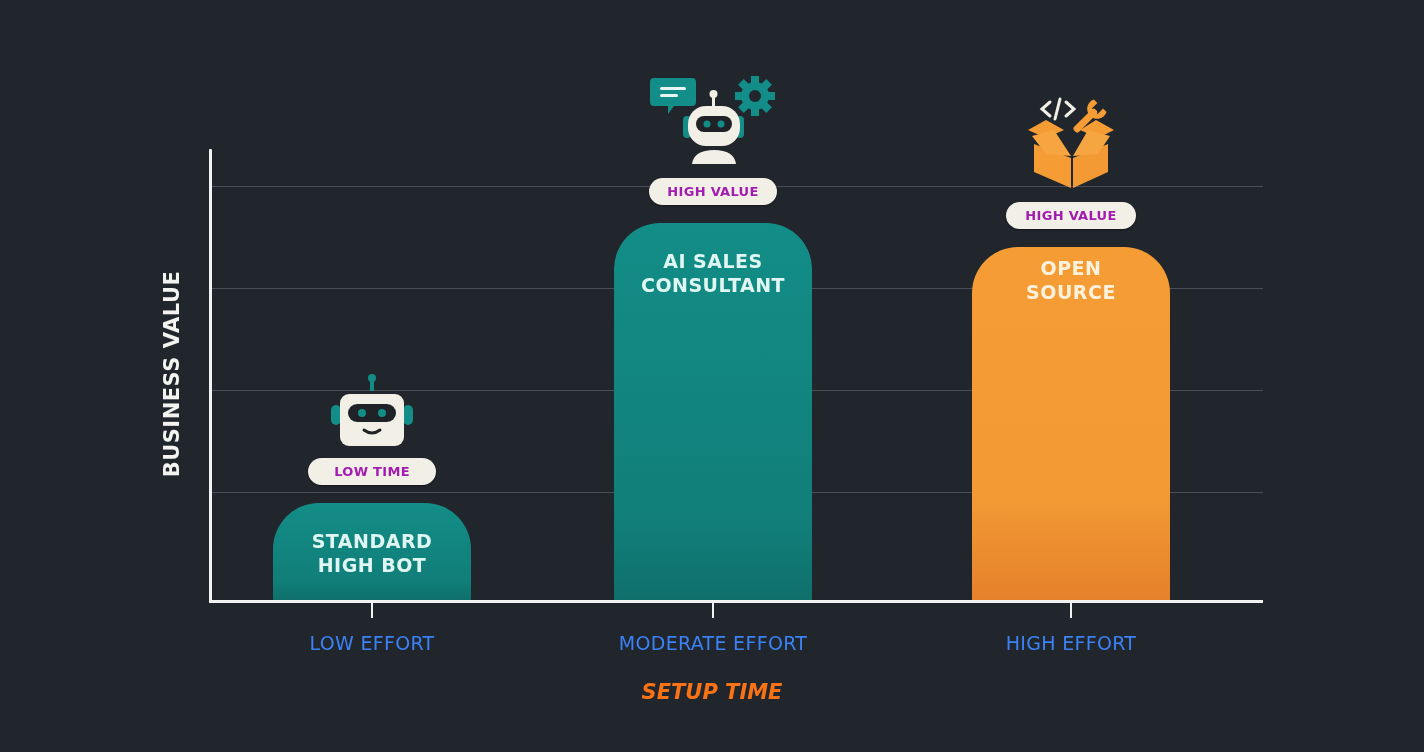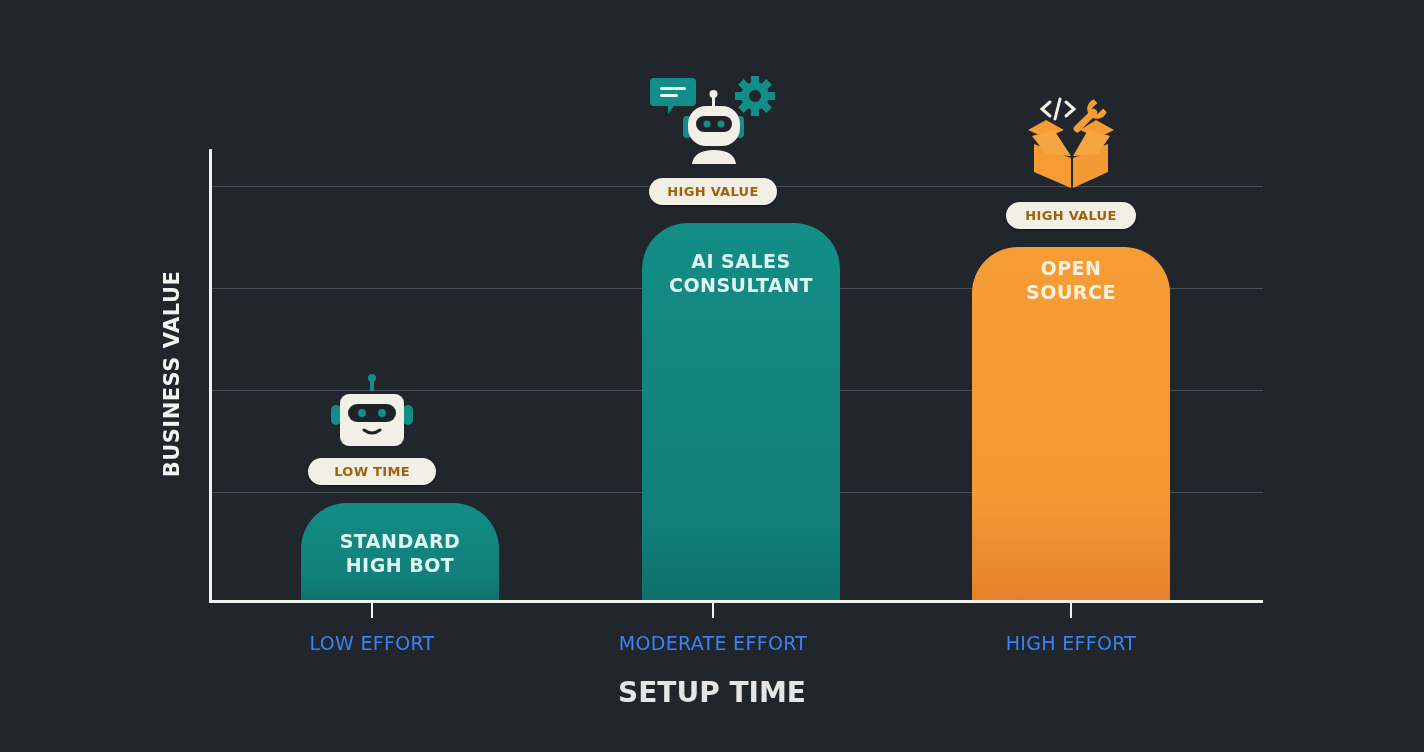--- a/index.html
+++ b/index.html
@@ -15,42 +15,42 @@
   .gridline { left: 212px; width: 1051px; height: 1px; background: #4a4f57; }
   .tick { width: 2px; height: 16px; background: #f2f2f0; top: 602px; }
   .y-label {
     left: 172px; top: 374px;
     transform: translate(-50%, -50%) rotate(-90deg);
     color: #f3f3ef; font-weight: bold; font-size: 21px; letter-spacing: 0.5px;
     white-space: nowrap;
   }
   .x-label {
     left: 712px; top: 692px; transform: translate(-50%, -50%);
-    color: #e5e5e5; font-weight: bold; font-size: 28px; white-space: nowrap;
+    color: #f97316; font-weight: bold; font-size: 21px; white-space: nowrap; font-style: italic;
   }
   .cat-label {
     top: 643px; transform: translate(-50%, -50%);
     color: #3b82f6; font-size: 19px; white-space: nowrap; letter-spacing: 0.3px;
   }
   .bar {
     width: 198px; bottom: 151px;
     border-radius: 46px 46px 0 0;
     display: flex; justify-content: center;
   }
-  .bar-teal { background: linear-gradient(180deg, #138d87 0%, #117e79 80%, #0f6f6b 100%); margin-left: 28px; }
+  .bar-teal { background: linear-gradient(180deg, #138d87 0%, #117e79 80%, #0f6f6b 100%); }
   .bar-orange { background: linear-gradient(180deg, #f59c35 0%, #f39a35 70%, #e5812a 100%); }
   .bar-text {
     margin-top: 26px; text-align: center; font-weight: bold; font-size: 19px; line-height: 24px;
     letter-spacing: 0.5px;
   }
   .bar-teal .bar-text { color: #dff6f2; }
   .bar-orange .bar-text { color: #fff2dc; margin-top: 9px; }
   .pill {
     height: 27px; border-radius: 14px; background: #f1efe6;
-    color: #a16207; font-weight: bold; font-size: 13px;
+    color: #a21caf; font-weight: bold; font-size: 13px;
     display: flex; align-items: center; justify-content: center;
     transform: translateX(-50%); letter-spacing: 0.3px;
     box-shadow: 0 1px 2px rgba(0,0,0,0.4);
   }
   svg { display: block; }
 </style>
 </head>
 <body>
 
 <div class="abs gridline" style="top:186px"></div>

